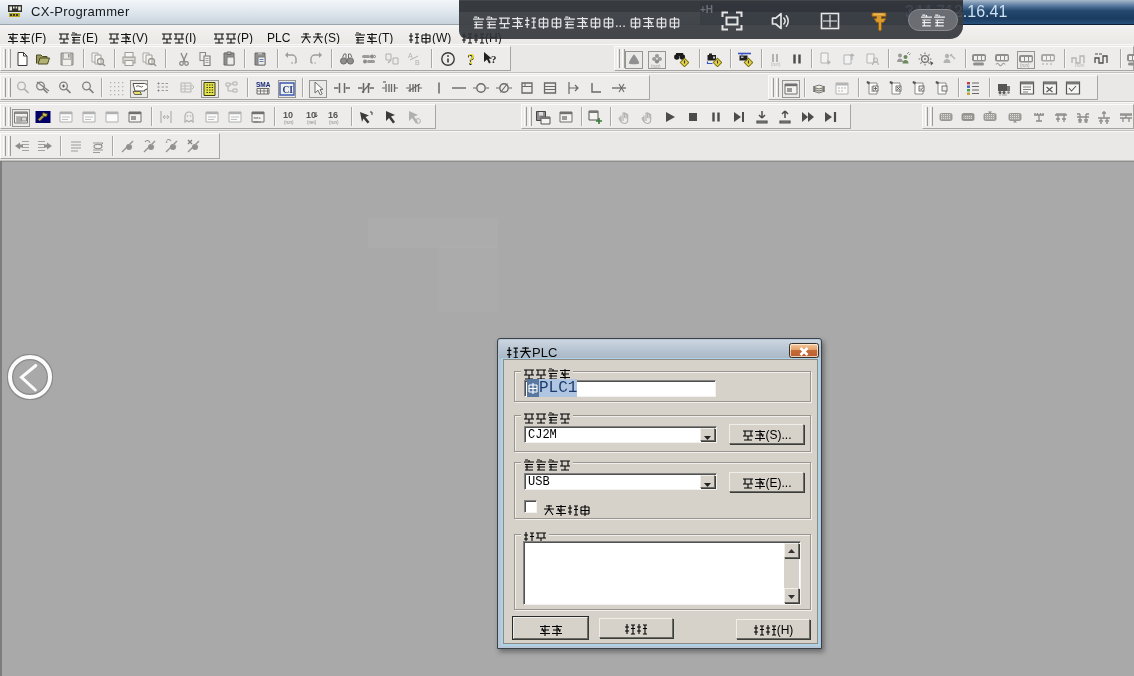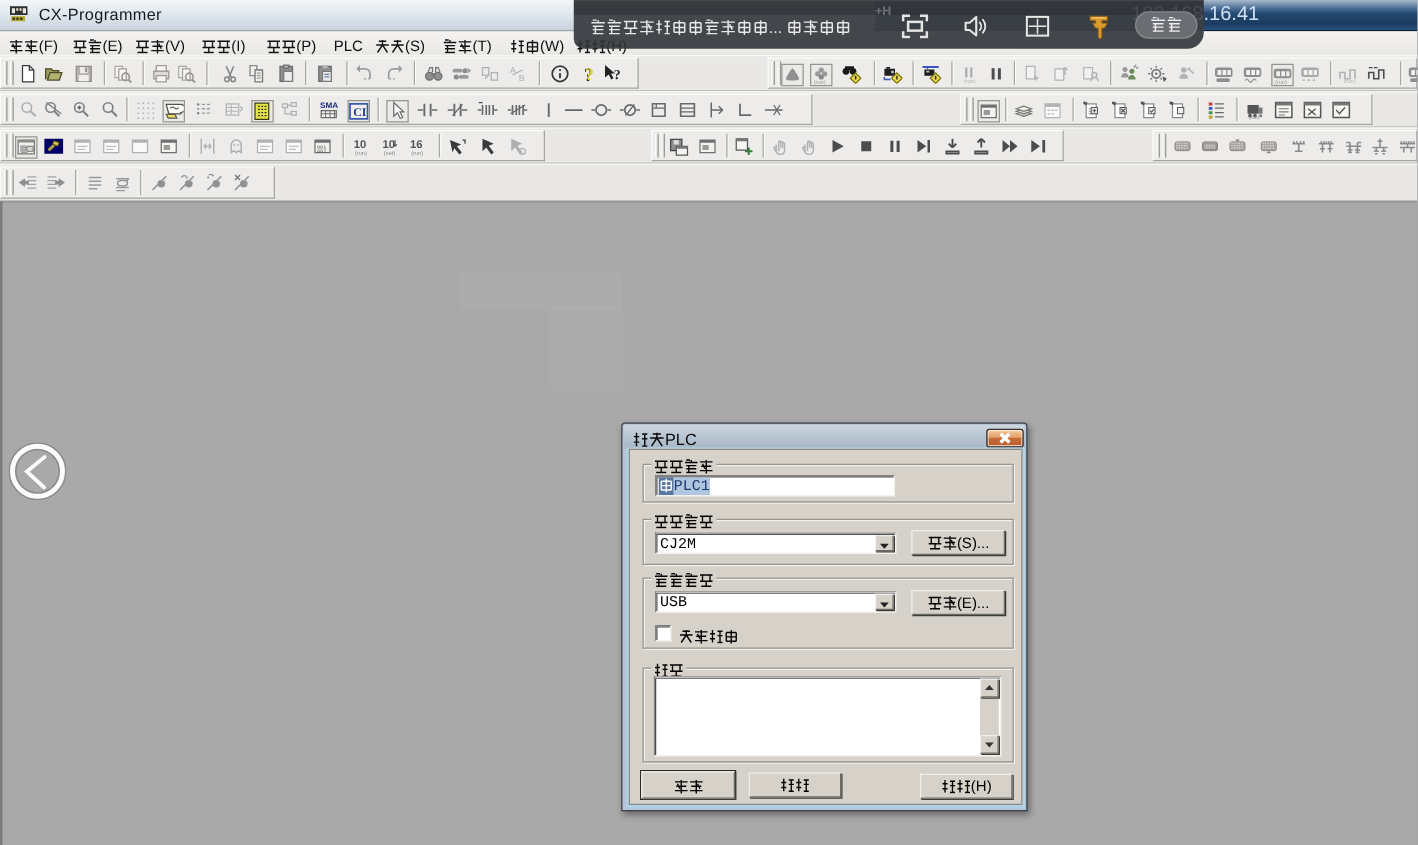--- a/index.html
+++ b/index.html
@@ -17,21 +17,21 @@
 <div class="abs" style="left:0;top:0;width:1134px;height:25px;background:linear-gradient(#f3f6f9,#dde5ec 55%,#c9d3dc);border-bottom:1px solid #9aa4ad"></div>
 <div class="abs" style="left:700px;top:0;width:434px;height:25px;background:linear-gradient(#a8bacc 0%,#54759c 25%,#24496f 45%,#1b3c60 78%,#27517c 100%);border-bottom:1px solid #0d2036"></div>
 <div class="abs" style="left:7px;top:3px;width:19px;height:19px"><svg width="19" height="19" viewBox="0 0 19 19">
       <path d="M1 2h14v7H1z" fill="#30302c"></path>
       <path d="M2.5 3.5h2.5v4H2.5zM6 3.5h1.6v2H6zM8.6 3.5h1.6v2H8.6zM11.2 3.5h2.6v4h-2.6z" fill="#e8e8e0"></path>
       <path d="M2 10h11v4H2z" fill="#b8a820"></path>
       <path d="M3 11h2v2H3zM6 11h2v2H6zM9 11h2v2H9z" fill="#3a3a2a"></path>
     </svg></div>
 <div class="abs" style="left:31px;top:4px;font-size:13px;color:#15181c;letter-spacing:0.3px">CX-Programmer</div>
 <div class="abs" style="left:905px;top:3px;font-size:16px;color:#cfe0f2;z-index:5">192.168.16.41</div>
-<div class="abs" style="left:905px;top:3px;font-size:16px;color:rgba(95,112,135,0.30);z-index:12">192.168</div>
+<div class="abs" style="left:905px;top:3px;font-size:16px;color:rgba(95,112,135,0.30);z-index:12">344.712</div>
 <div class="abs" style="left:0;top:25px;width:1134px;height:19px;background:linear-gradient(#f4f3f1,#e9e8e5)"></div>
 <div class="abs" style="left:7px;top:28px;height:14px;white-space:nowrap"><svg width="12" height="12" viewBox="0 0 12 12" style="vertical-align:-2px">
       <path d="M1.0 2.5L11.0 2.5M2.0 6.0L10.0 6.0M1.0 9.5L11.0 9.5M6.0 1.0L6.0 12.0M3.0 4.0L5.0 8.0" stroke="#111" stroke-width="1.09" fill="none"></path>
     </svg><svg width="12" height="12" viewBox="0 0 12 12" style="vertical-align:-2px">
       <path d="M1.0 2.5L11.0 2.5M2.0 6.0L10.0 6.0M1.0 9.5L11.0 9.5M6.0 1.0L6.0 12.0M3.0 4.0L5.0 8.0" stroke="#111" stroke-width="1.09" fill="none"></path>
     </svg><span style="font-size:12px;color:#111">(F)</span></div>
 <div class="abs" style="left:58px;top:28px;height:14px;white-space:nowrap"><svg width="12" height="12" viewBox="0 0 12 12" style="vertical-align:-2px">
       <path d="M1.0 2.0L11.0 2.0M3.0 2.0L3.0 7.0M9.0 2.0L9.0 7.0M1.0 7.0L11.0 7.0M6.0 7.0L6.0 11.0M2.0 11.0L10.0 11.0" stroke="#111" stroke-width="1.09" fill="none"></path>
     </svg><svg width="12" height="12" viewBox="0 0 12 12" style="vertical-align:-2px">
       <path d="M1.0 3.0L11.0 3.0M2.0 1.0L5.0 1.0M6.0 1.0L6.0 3.0M2.0 5.5L10.0 5.5M2.0 8.0L10.0 8.0M2.0 11.0L10.0 11.0M4.0 5.5L4.0 11.0" stroke="#111" stroke-width="1.09" fill="none"></path>
@@ -1141,21 +1141,21 @@
 <div class="abs" style="left:23px;top:25px;width:52px;background:#d6d2ca;padding:0 2px;white-space:nowrap"><svg width="12" height="12" viewBox="0 0 12 12" style="vertical-align:-2px">
         <path d="M1.0 2.0L11.0 2.0M3.0 2.0L3.0 7.0M9.0 2.0L9.0 7.0M1.0 7.0L11.0 7.0M6.0 7.0L6.0 11.0M2.0 11.0L10.0 11.0" stroke="#000" stroke-width="1.09" fill="none"></path>
       </svg><svg width="12" height="12" viewBox="0 0 12 12" style="vertical-align:-2px">
         <path d="M1.0 2.0L11.0 2.0M3.0 2.0L3.0 7.0M9.0 2.0L9.0 7.0M1.0 7.0L11.0 7.0M6.0 7.0L6.0 11.0M2.0 11.0L10.0 11.0" stroke="#000" stroke-width="1.09" fill="none"></path>
       </svg><svg width="12" height="12" viewBox="0 0 12 12" style="vertical-align:-2px">
         <path d="M1.0 3.0L11.0 3.0M2.0 1.0L5.0 1.0M6.0 1.0L6.0 3.0M2.0 5.5L10.0 5.5M2.0 8.0L10.0 8.0M2.0 11.0L10.0 11.0M4.0 5.5L4.0 11.0" stroke="#000" stroke-width="1.09" fill="none"></path>
       </svg><svg width="12" height="12" viewBox="0 0 12 12" style="vertical-align:-2px">
         <path d="M1.0 2.5L11.0 2.5M2.0 6.0L10.0 6.0M1.0 9.5L11.0 9.5M6.0 1.0L6.0 12.0M3.0 4.0L5.0 8.0" stroke="#000" stroke-width="1.09" fill="none"></path>
       </svg></div>
 <div class="abs sunk" style="left:26px;top:41px;width:192px;height:17px"></div>
-<div class="abs" style="left:29px;top:43px;height:29px;font-family:'Liberation Mono',monospace;font-size:12px;line-height:13px"><span style="background:#5878a0"><svg width="12" height="12" viewBox="0 0 12 12" style="vertical-align:-2px">
+<div class="abs" style="left:29px;top:43px;height:29px;font-family:'Liberation Mono',monospace;font-size:16px;line-height:13px"><span style="background:#5878a0"><svg width="12" height="12" viewBox="0 0 12 12" style="vertical-align:-2px">
           <path d="M2.0 3.0L10.0 3.0M2.0 3.0L2.0 10.0M10.0 3.0L10.0 10.0M2.0 10.0L10.0 10.0M6.0 1.0L6.0 12.0M2.0 6.5L10.0 6.5" stroke="#ffffff" stroke-width="1.09" fill="none"></path>
         </svg></span><span style="background:#b0c6e0;color:#1c3a6e">PLC1</span></div>
 <div class="abs" style="left:16px;top:76px;width:297px;height:37px;border:1px solid #99958d;box-shadow:inset 1px 1px 0 #f2f0ec, 1px 1px 0 #f2f0ec"></div>
 <div class="abs" style="left:23px;top:69px;width:52px;background:#d6d2ca;padding:0 2px;white-space:nowrap"><svg width="12" height="12" viewBox="0 0 12 12" style="vertical-align:-2px">
         <path d="M1.0 2.0L11.0 2.0M3.0 2.0L3.0 7.0M9.0 2.0L9.0 7.0M1.0 7.0L11.0 7.0M6.0 7.0L6.0 11.0M2.0 11.0L10.0 11.0" stroke="#000" stroke-width="1.09" fill="none"></path>
       </svg><svg width="12" height="12" viewBox="0 0 12 12" style="vertical-align:-2px">
         <path d="M1.0 2.0L11.0 2.0M3.0 2.0L3.0 7.0M9.0 2.0L9.0 7.0M1.0 7.0L11.0 7.0M6.0 7.0L6.0 11.0M2.0 11.0L10.0 11.0" stroke="#000" stroke-width="1.09" fill="none"></path>
       </svg><svg width="12" height="12" viewBox="0 0 12 12" style="vertical-align:-2px">
         <path d="M1.0 3.0L11.0 3.0M2.0 1.0L5.0 1.0M6.0 1.0L6.0 3.0M2.0 5.5L10.0 5.5M2.0 8.0L10.0 8.0M2.0 11.0L10.0 11.0M4.0 5.5L4.0 11.0" stroke="#000" stroke-width="1.09" fill="none"></path>
       </svg><svg width="12" height="12" viewBox="0 0 12 12" style="vertical-align:-2px">

